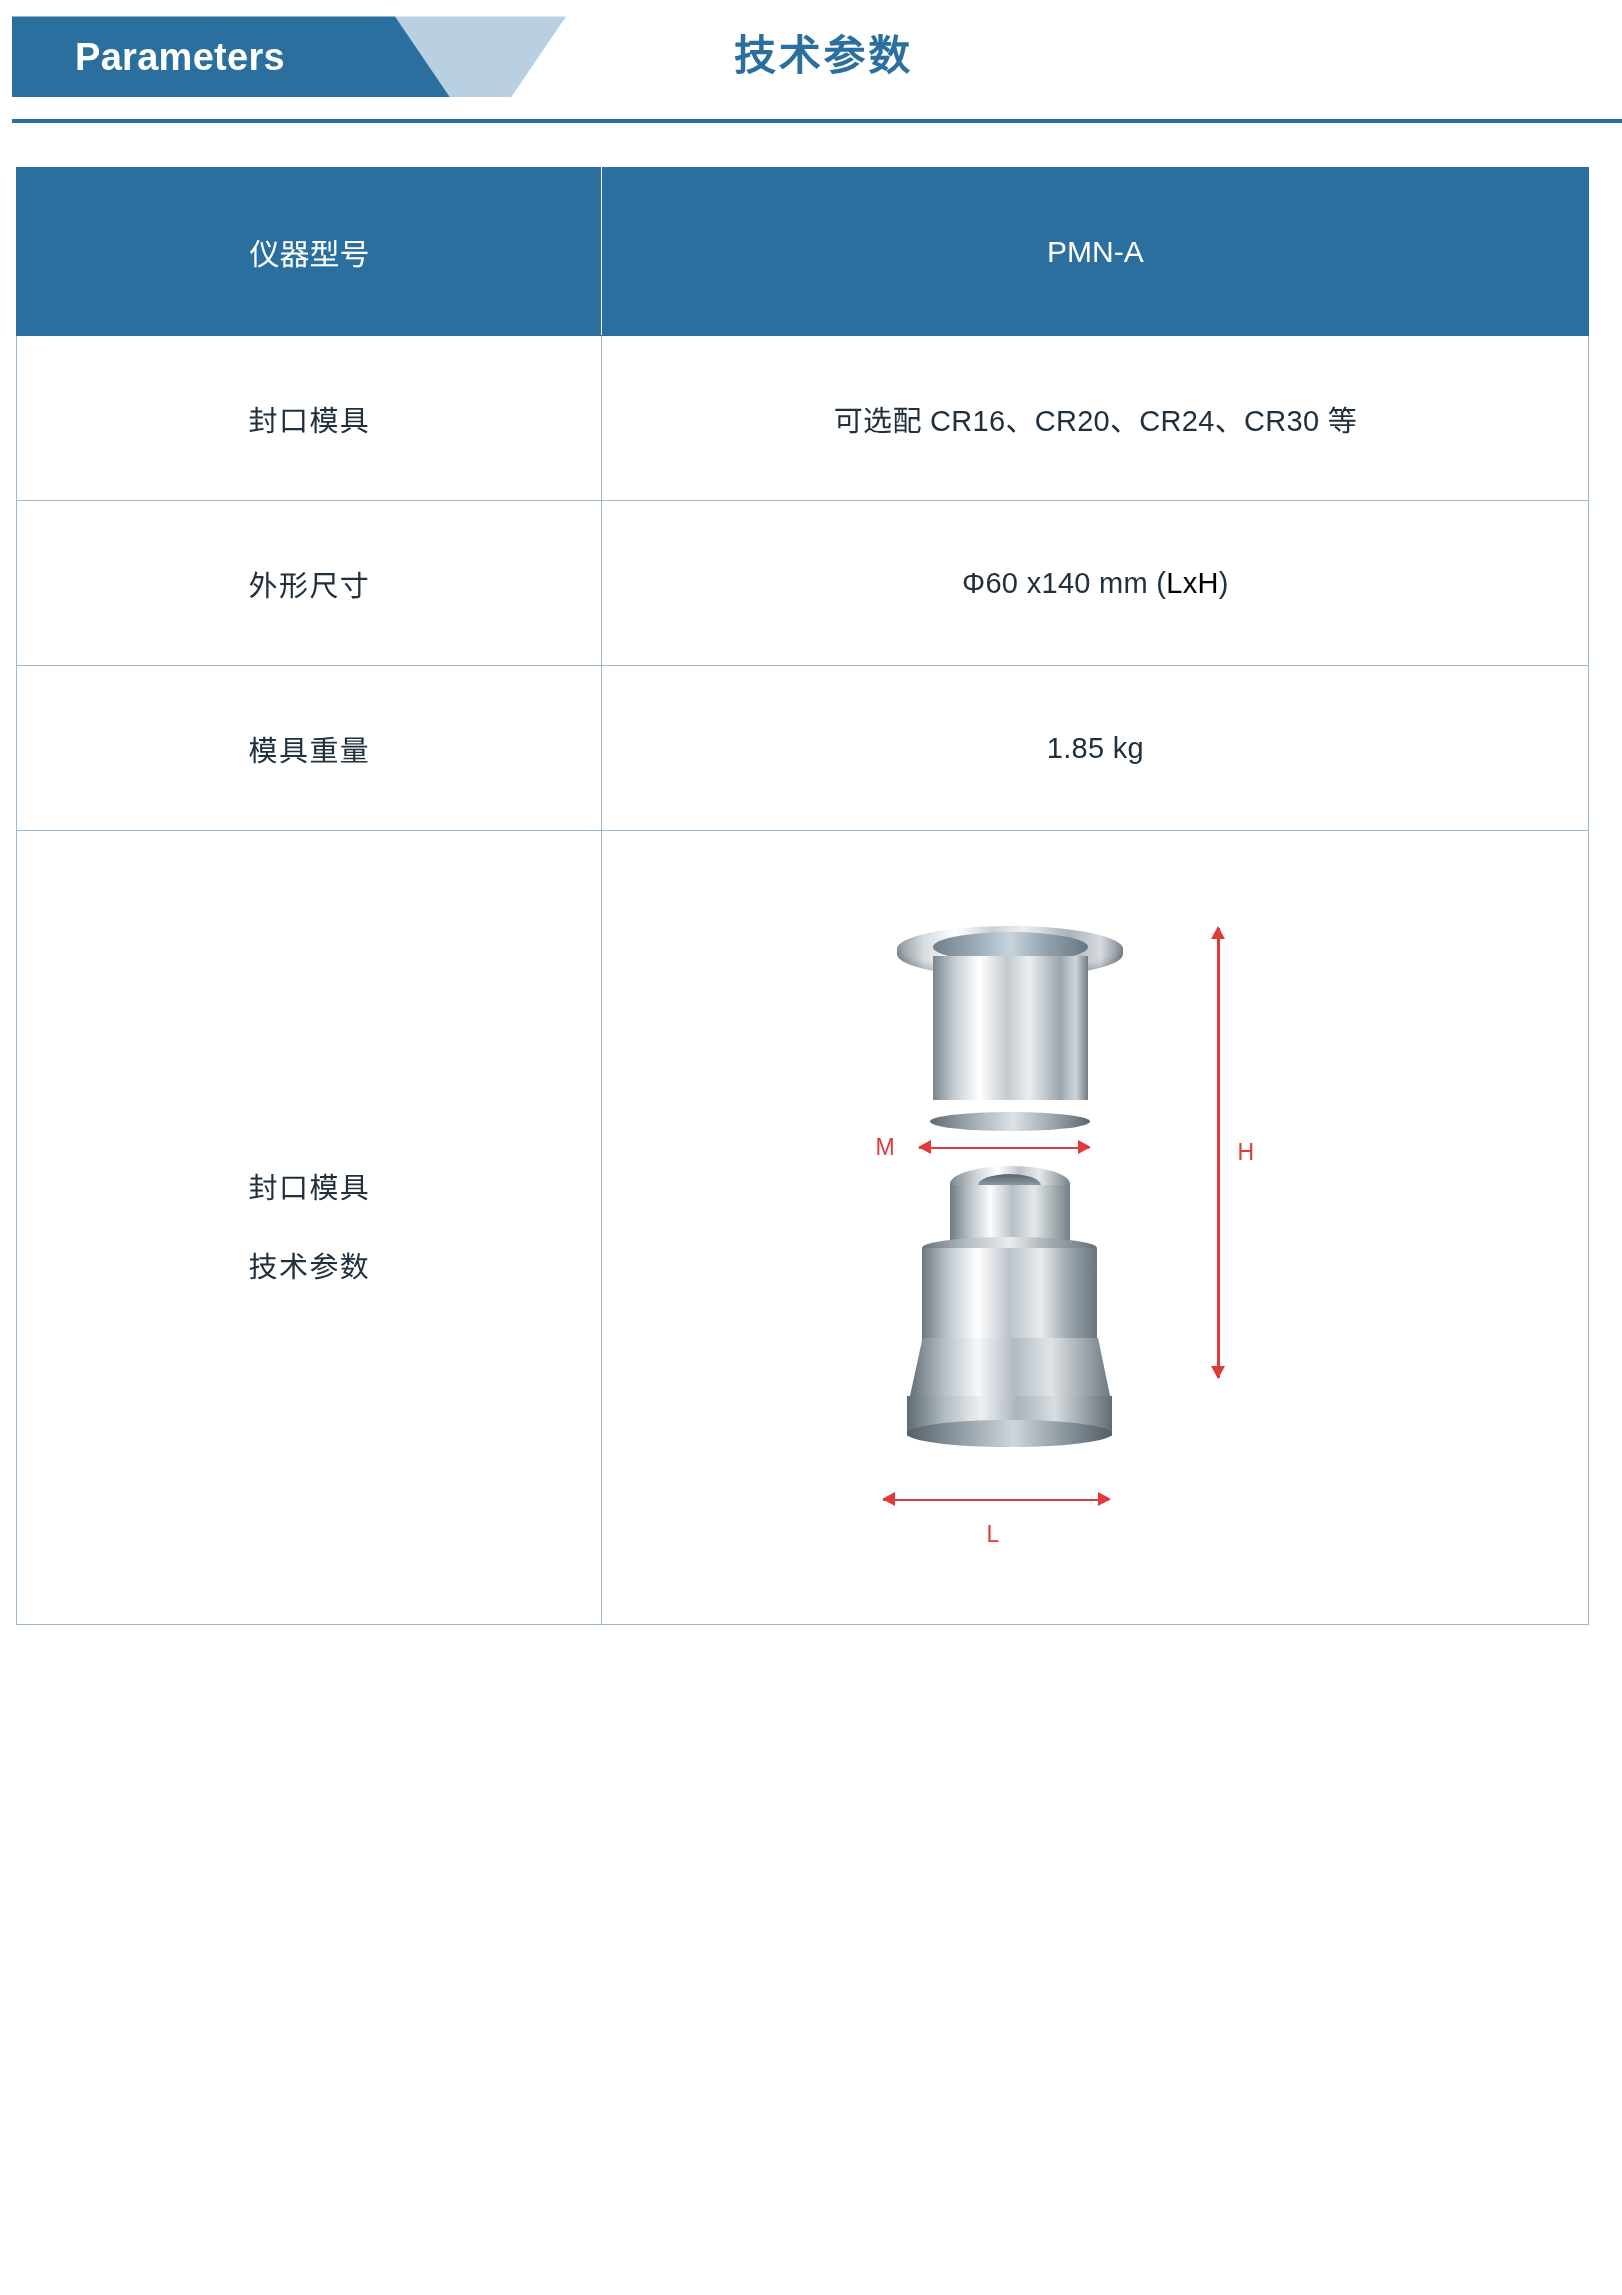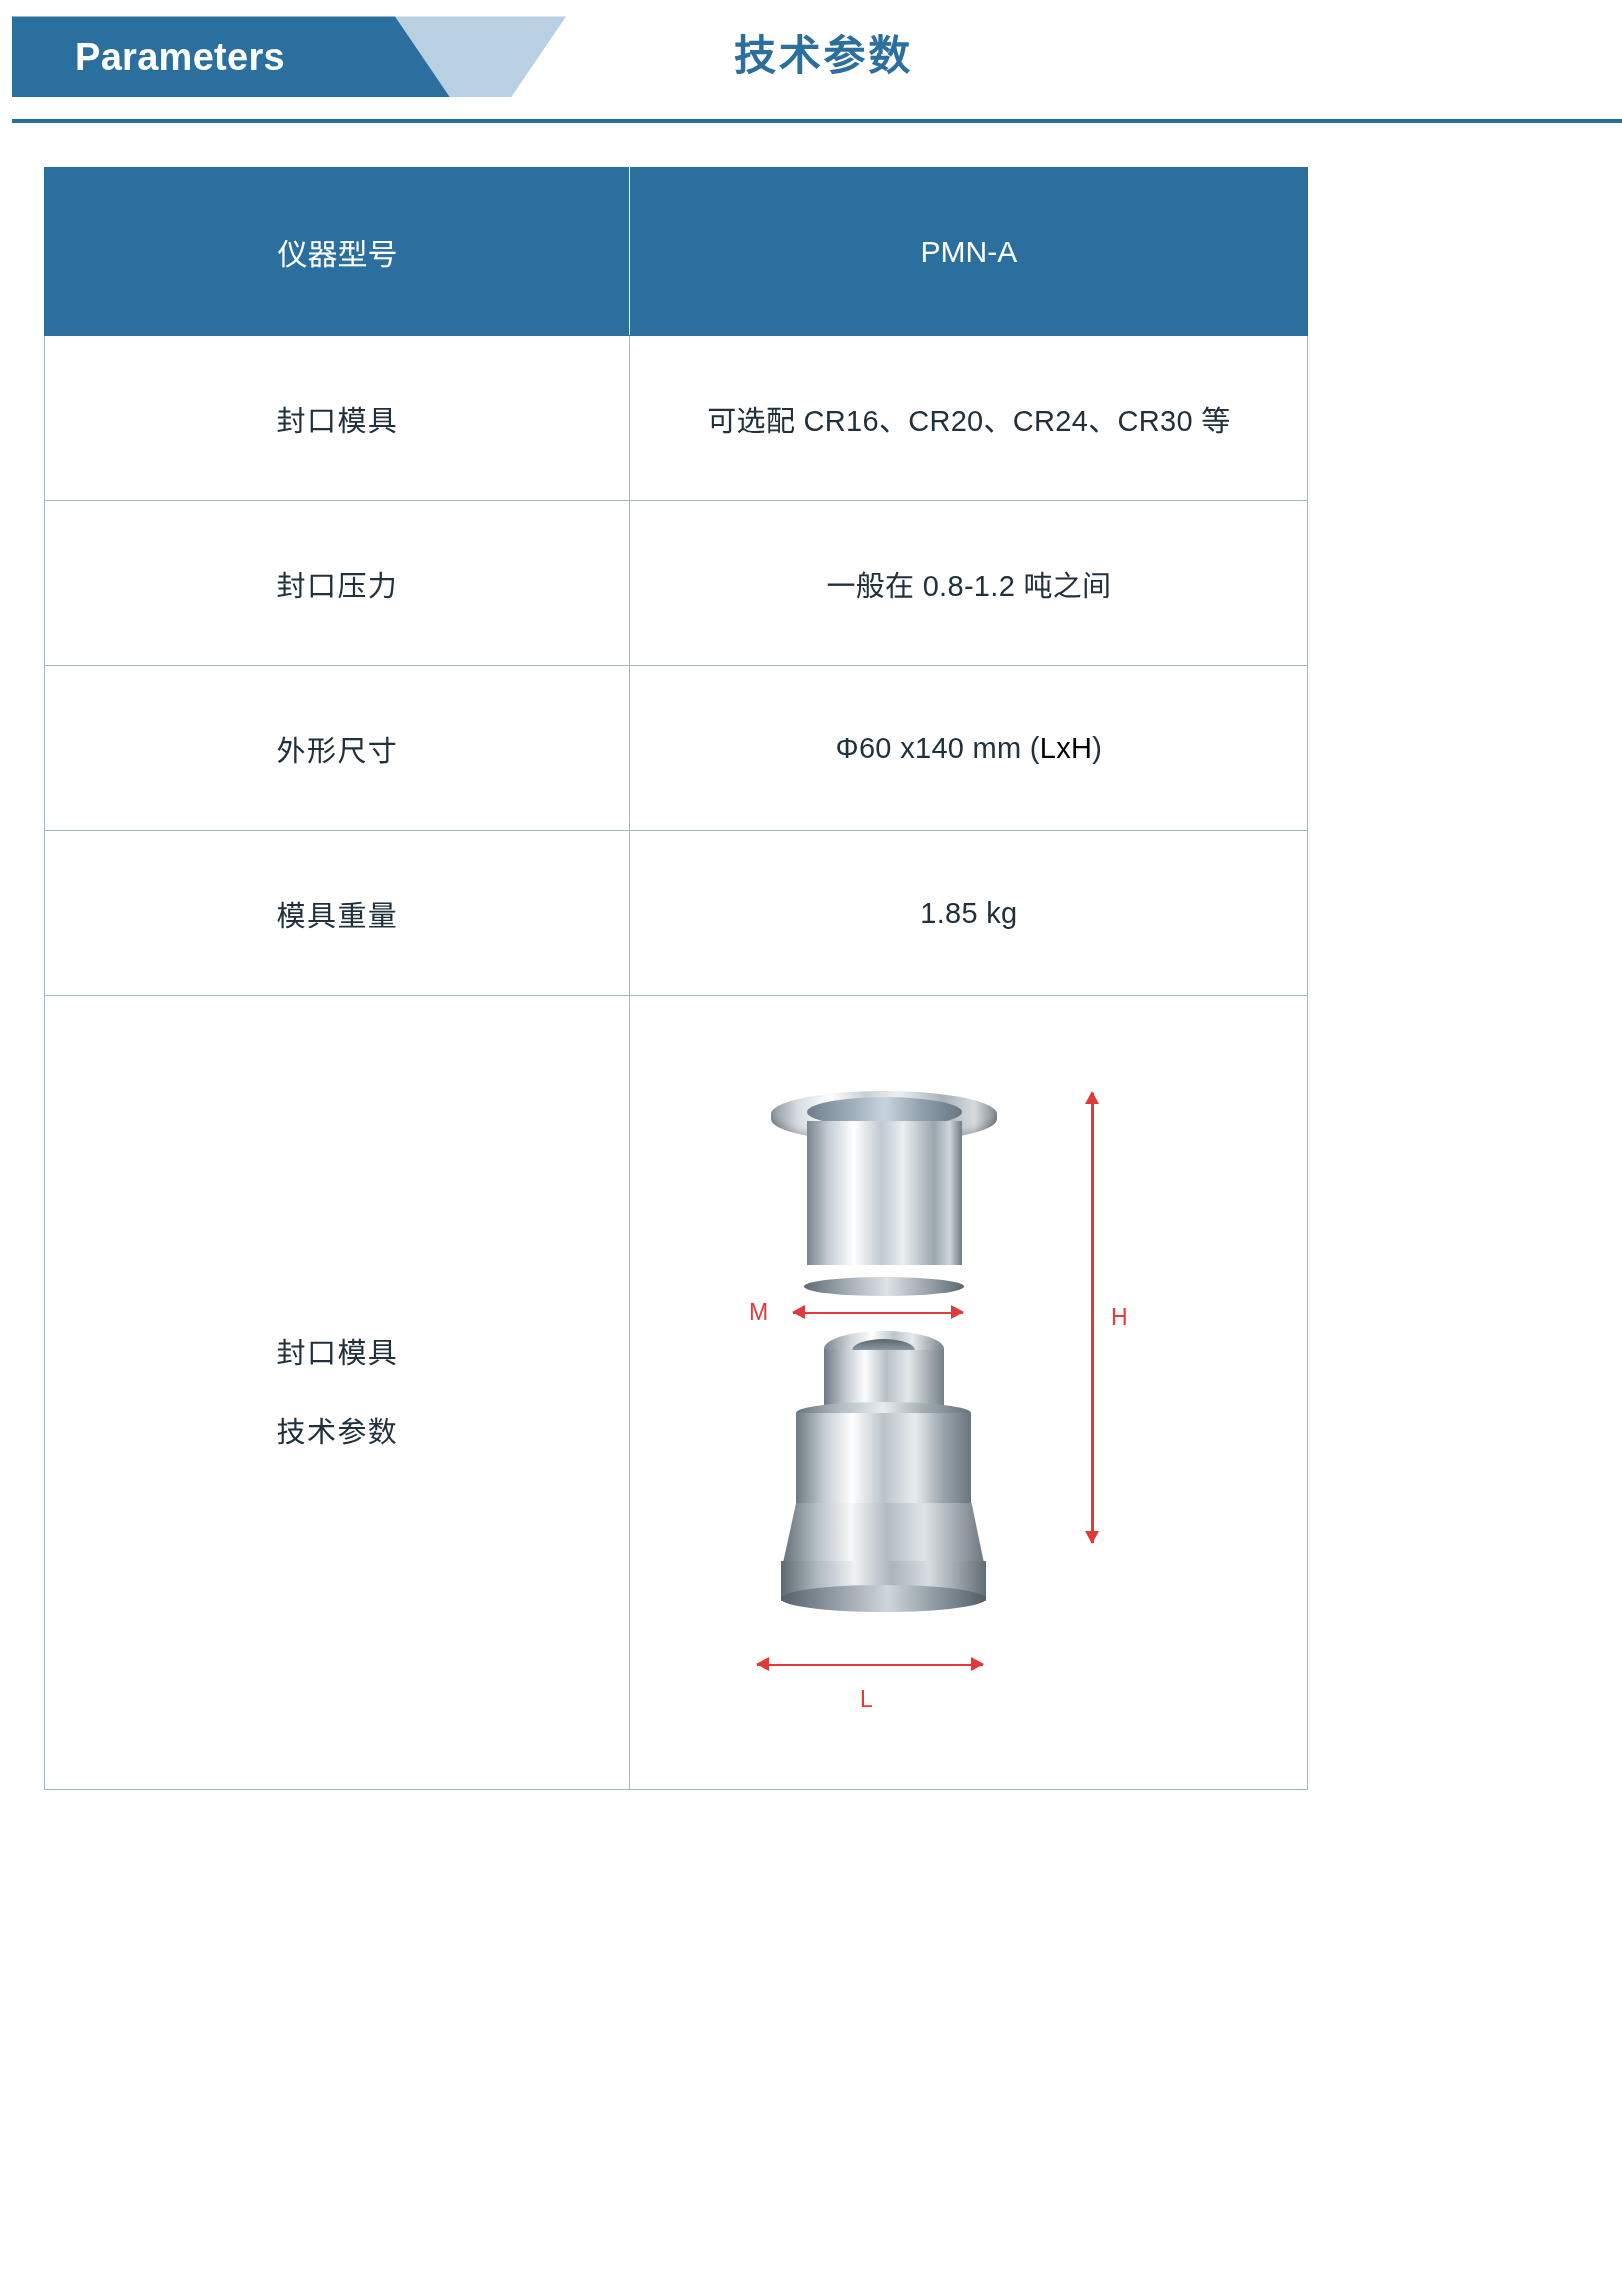--- a/index.html
+++ b/index.html
@@ -74,22 +74,21 @@
     width: 100%;
     height: 4.1px;
     background: #2b6f9e;
   }
 
   
   .table-wrap {
     position: absolute;
     left: 16.4px;
     top: 167px;
-    width: 1264px;
-    margin-left: 28px;
+    width: 1573px;
   }
   table.spec {
     border-collapse: collapse;
     width: 100%;
     table-layout: fixed;
   }
   table.spec td {
     border: 1.4px solid #9cb9d2;
     vertical-align: middle;
     text-align: center;
@@ -360,24 +359,20 @@
       <tr class="head-row">
         <td class="head-label">仪器型号</td>
         <td class="head-value">PMN-A</td>
       </tr>
 
       <tr class="data-row">
         <td class="label-cell">封口模具</td>
         <td class="value-cell">可选配 CR16、CR20、CR24、CR30 等</td>
       </tr>
 
-      <tr class="data-row">
-        <td class="label-cell">封口压力</td>
-        <td class="value-cell">一般在 0.8-1.2 吨之间</td>
-      </tr>
 
       <tr class="data-row">
         <td class="label-cell">外形尺寸</td>
         <td class="value-cell"><span>Φ60 x140 mm (</span><span class="hl-red">LxH</span><span>)</span></td>
       </tr>
 
       <tr class="data-row">
         <td class="label-cell">模具重量</td>
         <td class="value-cell">1.85 kg</td>
       </tr>

